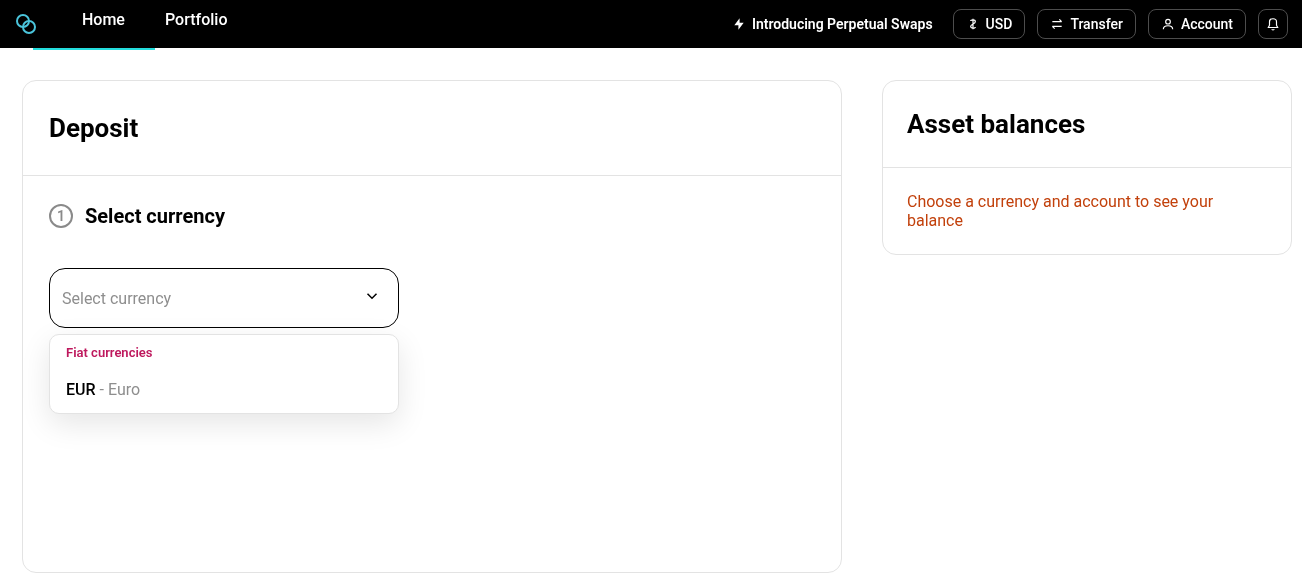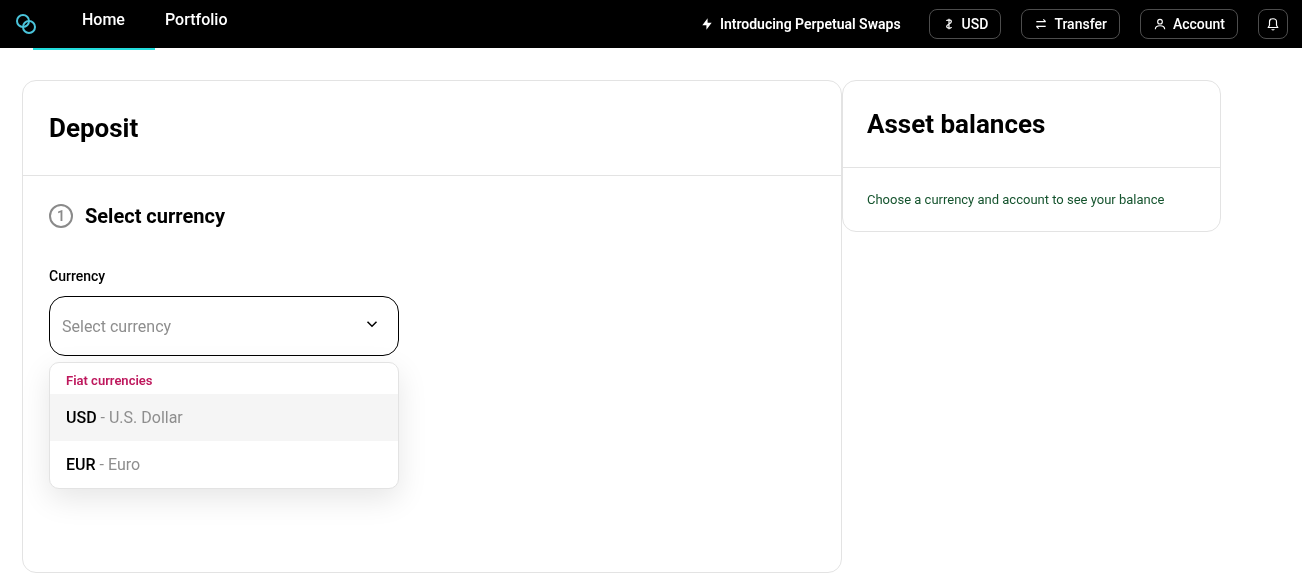--- a/index.html
+++ b/index.html
@@ -55,21 +55,21 @@
       line-height: 48px;
       font-size: 16px;
       font-weight: 500;
       cursor: pointer;
       color: #ffffff;
     }
 
     .header-right {
       display: flex;
       align-items: center;
-      gap: 20px;
+      gap: 12px;
     }
 
     .promo {
       display: flex;
       align-items: center;
       gap: 6px;
       font-weight: 600;
       font-size: 14px;
       margin-right: 8px;
       cursor: pointer;
@@ -104,21 +104,23 @@
       top: 48px;
       width: 122px;
       height: 2px;
       background: #24dddd;
     }
 
     
     .content {
       display: flex;
       padding: 32px 10px 0 22px;
+      gap: 40px;
       align-items: flex-start;
+      justify-content: flex-end;
     }
 
     .card {
       border: 1px solid #e3e3e3;
       border-radius: 14px;
       background: #ffffff;
     }
 
     .card-main {
       width: 820px;
@@ -262,35 +264,35 @@
       background: #f0f0f0;
     }
     .dropdown-inner::-webkit-scrollbar-thumb {
       background: #c0c0c0;
       border-radius: 6px;
       border: 2px solid #f0f0f0;
     }
 
     
     .card-side {
-      width: 379px;
+      width: 410px;
       padding: 0;
     }
 
     .card-side .card-header {
       padding: 28px 24px;
     }
 
     .card-side .card-body {
       padding: 24px;
     }
 
     .side-text {
-      font-size: 13px;
-      color: #14532d;
+      font-size: 16px;
+      color: #c2410c;
     }
   </style>
 </head>
 <body>
 
 <header class="header">
   <div class="header-left">
     <div class="logo">
       <svg width="24" height="24" viewBox="0 0 24 24" fill="none" stroke="#4ac4db" stroke-width="2">
         <circle cx="9" cy="9" r="6"></circle>
@@ -348,41 +350,35 @@
     <div class="card-divider"></div>
     <div class="card-body">
 
       <div class="step-header">
         <div class="step-number-circle">
           <span>1</span>
         </div>
         <h2 class="step-title">Select currency</h2>
       </div>
 
-      <div class="field-label">Currency</div>
 
       <div class="select-wrap">
         <button class="select-input">
           <span>Select currency</span>
         </button>
         <div class="chevron">
           <svg width="18" height="18" viewBox="0 0 24 24" fill="none" stroke="#000000" stroke-width="2">
             <path d="M6 9 L12 15 L18 9"></path>
           </svg>
         </div>
 
         <div class="dropdown">
           <div class="dropdown-inner">
             <div class="dropdown-group-label">Fiat currencies</div>
 
-            <div class="dropdown-item highlighted">
-              <span class="dropdown-code">USD</span>
-              <span class="dropdown-sep"> - </span>
-              <span class="dropdown-name">U.S. Dollar</span>
-            </div>
 
 
 
             <div class="dropdown-item">
               <span class="dropdown-code">EUR</span>
               <span class="dropdown-sep"> - </span>
               <span class="dropdown-name">Euro</span>
             </div>
           </div>
         </div>

